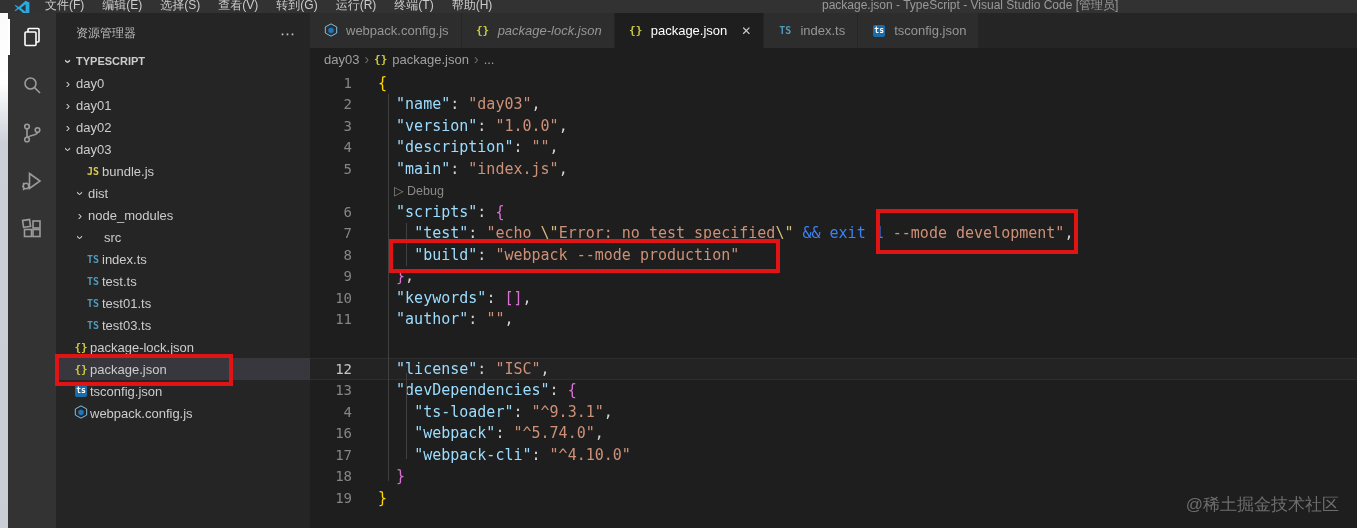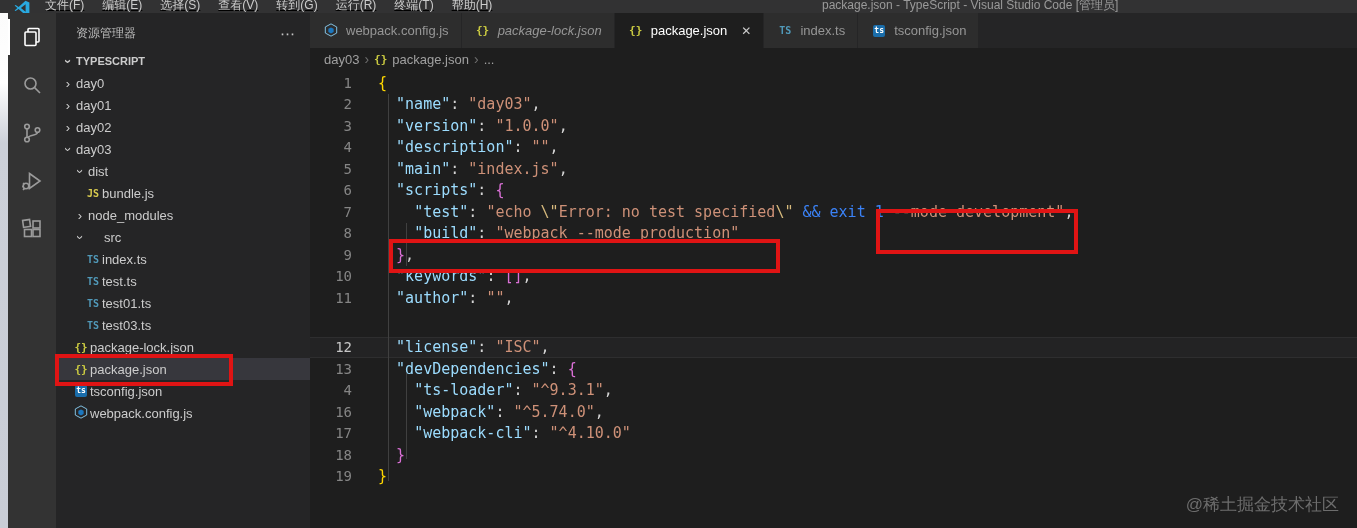--- a/index.html
+++ b/index.html
@@ -2,21 +2,21 @@
 <html><head>
 <meta charset="utf-8">
 <style>
   * { margin:0; padding:0; box-sizing:border-box; }
   html,body { background:#1e1e1e; }
   .screen { position:relative; width:1357px; height:528px; overflow:hidden;
             font-family:"Liberation Sans", sans-serif; background:#1e1e1e; }
 
   
   .titlebar { position:absolute; left:0; top:0; width:1357px; height:13px;
-              background:#323233; overflow:hidden; display:flex; align-items:flex-start;text-decoration:underline; }
+              background:#323233; overflow:hidden; display:flex; align-items:flex-start; }
   .logo { width:16px; height:16px; margin:0 6px 0 14px; flex:0 0 auto; }
   .menus { display:flex; margin-top:-3px; }
   .menu-item { color:#cccccc; font-size:12px; line-height:16px; padding:0 9px; white-space:nowrap; }
   .wintitle { position:absolute; left:822px; top:-3px; color:#9a9a9a; font-size:12px; line-height:16px; white-space:nowrap; }
 
   
   .leftstrip { position:absolute; left:0; top:13px; width:8px; height:515px;
                background:linear-gradient(180deg,#fbfbfb 0px,#ffffff 70px,#ccd0d8 130px,#c9cdd6 100%); }
 
   
@@ -158,27 +158,27 @@
           <span>day01</span>
         </div>
         <div class="row-t" style="padding-left: 4px;">
           <span class="chev">›</span>
           <span>day02</span>
         </div>
         <div class="row-t" style="padding-left: 4px;">
           <span class="chev d">›</span>
           <span>day03</span>
         </div>
+        <div class="row-t" style="padding-left: 28px;">
+          <span class="ficon fi-js">JS</span>
+          <span>bundle.js</span>
+        </div>
         <div class="row-t" style="padding-left: 16px;">
           <span class="chev d">›</span>
           <span>dist</span>
-        </div>
-        <div class="row-t" style="padding-left: 28px;">
-          <span class="ficon fi-js">JS</span>
-          <span>bundle.js</span>
         </div>
         <div class="row-t" style="padding-left: 16px;">
           <span class="chev">›</span>
           <span>node_modules</span>
         </div>
         <div class="row-t" style="padding-left: 16px; gap: 16px;">
           <span class="chev d">›</span>
           <span>src</span>
         </div>
         <div class="row-t" style="padding-left: 28px;">
@@ -273,20 +273,23 @@
         </div>
         <div class="crow">
           <span class="ln">4</span>
           <span class="ctext"><span class="p">  </span><span class="k">"description"</span><span class="p">: </span><span class="s">""</span><span class="p">,</span></span>
         </div>
         <div class="crow">
           <span class="ln">5</span>
           <span class="ctext"><span class="p">  </span><span class="k">"main"</span><span class="p">: </span><span class="s">"index.js"</span><span class="p">,</span></span>
         </div>
         <div class="crow">
+          <span class="codelens">▷ Debug</span>
+        </div>
+        <div class="crow">
           <span class="ln">6</span>
           <span class="ctext"><span class="p">  </span><span class="k">"scripts"</span><span class="p">: </span><span class="m">{</span></span>
         </div>
         <div class="crow">
           <span class="ln">7</span>
           <span class="ctext"><span class="p">    </span><span class="k">"test"</span><span class="p">: </span><span class="s">"echo </span><span class="e">\"</span><span class="s">Error: no test specified</span><span class="e">\"</span><span class="w"> &amp;&amp; exit 1 </span><span class="s">--mode development"</span><span class="p">,</span></span>
         </div>
         <div class="crow">
           <span class="ln">8</span>
           <span class="ctext"><span class="p">    </span><span class="k">"build"</span><span class="p">: </span><span class="s">"webpack --mode production"</span></span>

